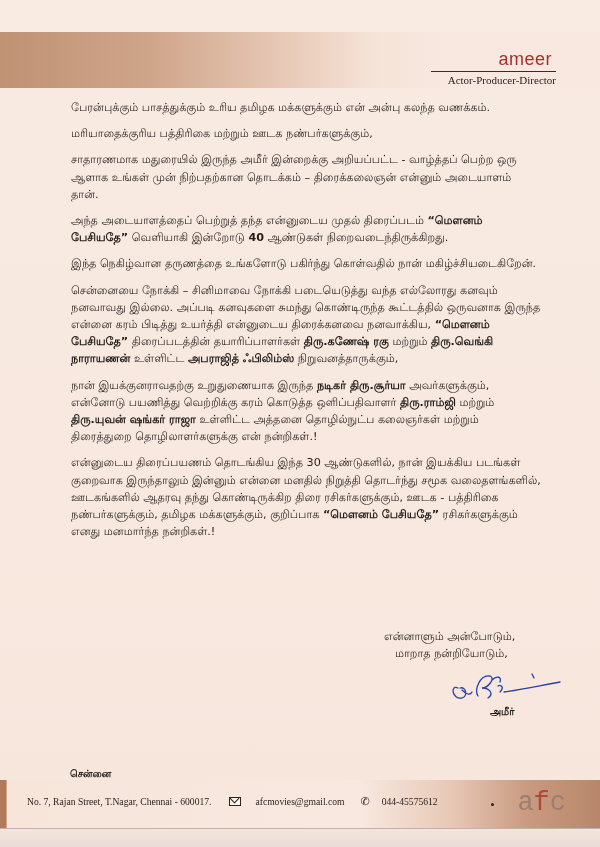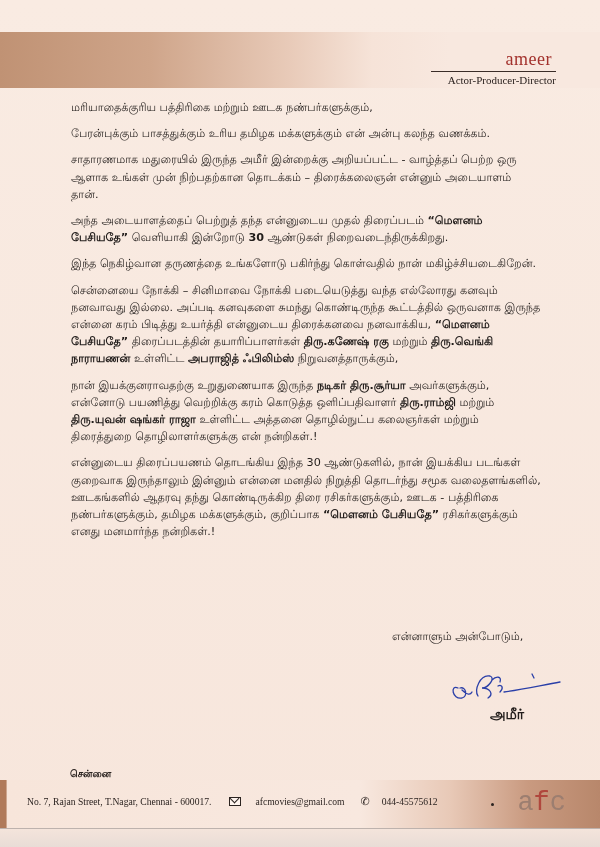--- a/index.html
+++ b/index.html
@@ -13,46 +13,46 @@
     .page { position: absolute; inset: 0; background: linear-gradient(180deg,#f9ebe2 0%, #f7e6dc 100%); }
 
     .header-band {
       position: absolute; left: 0; top: 32px; width: 600px; height: 56px;
       background: linear-gradient(90deg, #c09274 0%, #cfa58a 25%, #e8cab8 48%, #f6e3d8 62%, #f8e8df 75%);
     }
     .brand {
       position: absolute; right: 44px; top: 49px; text-align: right;
     }
     .brand-name {
-      font-family: Liberation Serif, serif;
+      font-family: Liberation Sans, sans-serif;
       color: #a3322d; font-size: 18px; line-height: 20px; letter-spacing: 0.5px;
       padding-right: 4px;
     }
     .brand-rule { width: 125px; height: 1px; background: #3a2c27; margin: 2px 0 2px auto; }
     .brand-role {
       font-family: Liberation Serif, serif; font-size: 11px; color: #2a211e;
     }
 
     .body-text {
       position: absolute; left: 71px; top: 99px; width: 470px;
       font-family: "DejaVu Sans", sans-serif; font-size: 11.2px; line-height: 17.2px;
       color: #221d1b;
     }
     .para { margin: 0 0 9px 0; }
     .para b { font-weight: bold; }
 
     .closing {
       position: absolute; left: 384px; top: 628px; width: 160px;
-      font-size: 11.2px; line-height: 17px; color: #221d1b; margin-left: 8px;
+      font-size: 11.2px; line-height: 17px; color: #221d1b;
     }
     .closing .c1 { text-align: left; }
     .closing .c2 { text-align: left; padding-left: 11px; }
 
     .signature { position: absolute; left: 448px; top: 666px; width: 120px; height: 40px; }
-    .sign-name { position: absolute; left: 490px; top: 706px; font-size: 14px; font-weight: bold; color: #221d1b; }
+    .sign-name { position: absolute; left: 490px; top: 706px; font-size: 10px; font-weight: bold; color: #221d1b; }
 
     .place-date {
       position: absolute; left: 70px; top: 726px; font-size: 9.8px; line-height: 14px; font-weight: bold; color: #2a2320; margin-top: 41px;
     }
 
     .footer-band {
       position: absolute; left: 0; top: 780px; width: 600px; height: 48px;
       background: linear-gradient(90deg, #b07a5a 0%, #b07a5a 1%, #f7e5da 1.2%, #f8e8df 60%, #e8c9b7 75%, #c99a80 88%, #b8876b 100%);
     }
     .footer-shade { position: absolute; left: 0; top: 828px; width: 600px; height: 19px; background: linear-gradient(180deg,#f4e4db,#e8dcd6); border-top: 1px solid #bdb2ad; }
@@ -77,32 +77,33 @@
 <div class="page">
   <div class="header-band"></div>
 
   <div class="brand">
     <div class="brand-name">ameer</div>
     <div class="brand-rule"></div>
     <div class="brand-role">Actor-Producer-Director</div>
   </div>
 
   <div class="body-text" id="body-text">
+      <p class="para"><span>பேரன்புக்கும் பாசத்துக்கும் உரிய தமிழக மக்களுக்கும் என் அன்பு கலந்த வணக்கம்.</span></p>
       <p class="para"><span>மரியாதைக்குரிய பத்திரிகை மற்றும் ஊடக நண்பர்களுக்கும்,</span></p>
-      <p class="para"><span>பேரன்புக்கும் பாசத்துக்கும் உரிய தமிழக மக்களுக்கும் என் அன்பு கலந்த வணக்கம்.</span></p>
       <p class="para"><span>சாதாரணமாக மதுரையில் இருந்த அமீர் இன்றைக்கு அறியப்பட்ட - வாழ்த்தப் பெற்ற ஒரு ஆளாக உங்கள் முன் நிற்பதற்கான தொடக்கம் – திரைக்கலைஞன் என்னும் அடையாளம் தான்.</span></p>
-      <p class="para"><span>அந்த அடையாளத்தைப் பெற்றுத் தந்த என்னுடைய முதல் திரைப்படம் </span><b>“மௌனம் பேசியதே”</b><span> வெளியாகி இன்றோடு </span><b>30</b><span> ஆண்டுகள் நிறைவடைந்திருக்கிறது.</span></p>
+      <p class="para"><span>அந்த அடையாளத்தைப் பெற்றுத் தந்த என்னுடைய முதல் திரைப்படம் </span><b>“மௌனம் பேசியதே”</b><span> வெளியாகி இன்றோடு </span><b>40</b><span> ஆண்டுகள் நிறைவடைந்திருக்கிறது.</span></p>
       <p class="para"><span>இந்த நெகிழ்வான தருணத்தை உங்களோடு பகிர்ந்து கொள்வதில் நான் மகிழ்ச்சியடைகிறேன்.</span></p>
       <p class="para"><span>சென்னையை நோக்கி – சினிமாவை நோக்கி படையெடுத்து வந்த எல்லோரது கனவும் நனவாவது இல்லை. அப்படி கனவுகளை சுமந்து கொண்டிருந்த கூட்டத்தில் ஒருவனாக இருந்த என்னை கரம் பிடித்து உயர்த்தி என்னுடைய திரைக்கனவை நனவாக்கிய, </span><b>“மௌனம் பேசியதே”</b><span> திரைப்படத்தின் தயாரிப்பாளர்கள் </span><b>திரு.கணேஷ் ரகு</b><span> மற்றும் </span><b>திரு.வெங்கி நாராயணன்</b><span> உள்ளிட்ட </span><b>அபராஜித் ஃபிலிம்ஸ்</b><span> நிறுவனத்தாருக்கும்,</span></p>
       <p class="para"><span>நான் இயக்குனராவதற்கு உறுதுணையாக இருந்த </span><b>நடிகர் திரு.சூர்யா</b><span> அவர்களுக்கும், என்னோடு பயணித்து வெற்றிக்கு கரம் கொடுத்த ஒளிப்பதிவாளர் </span><b>திரு.ராம்ஜி</b><span> மற்றும் </span><b>திரு.யுவன் ஷங்கர் ராஜா</b><span> உள்ளிட்ட அத்தனை தொழில்நுட்ப கலைஞர்கள் மற்றும் திரைத்துறை தொழிலாளர்களுக்கு என் நன்றிகள்.!</span></p>
       <p class="para"><span>என்னுடைய திரைப்பயணம் தொடங்கிய இந்த 30 ஆண்டுகளில், நான் இயக்கிய படங்கள் குறைவாக இருந்தாலும் இன்னும் என்னை மனதில் நிறுத்தி தொடர்ந்து சமூக வலைதளங்களில், ஊடகங்களில் ஆதரவு தந்து கொண்டிருக்கிற திரை ரசிகர்களுக்கும், ஊடக - பத்திரிகை நண்பர்களுக்கும், தமிழக மக்களுக்கும், குறிப்பாக </span><b>“மௌனம் பேசியதே”</b><span> ரசிகர்களுக்கும் எனது மனமார்ந்த நன்றிகள்.!</span></p>
     </div>
 
   <div class="closing">
     <div class="c1">என்னாளும் அன்போடும்,</div>
+    <div class="c2">மாறாத நன்றியோடும்,</div>
   </div>
 
   <svg class="signature" viewBox="0 0 120 40">
     <g fill="none" stroke="#2a3fa8" stroke-width="1.3" stroke-linecap="round">
       <path d="M10 22 C2 18, 4 34, 14 32 C20 30, 18 20, 12 22 M14 24 C18 28, 22 30, 24 26"></path>
       <path d="M30 30 C26 24, 32 8, 42 10 C48 12, 40 22, 34 22 C42 22, 46 28, 40 32 M44 14 C48 10, 54 10, 52 16 M50 20 C54 18, 56 22, 52 26"></path>
       <path d="M56 26 C70 24, 90 20, 112 16"></path>
       <path d="M84 8 L86 12"></path>
     </g>
   </svg>

